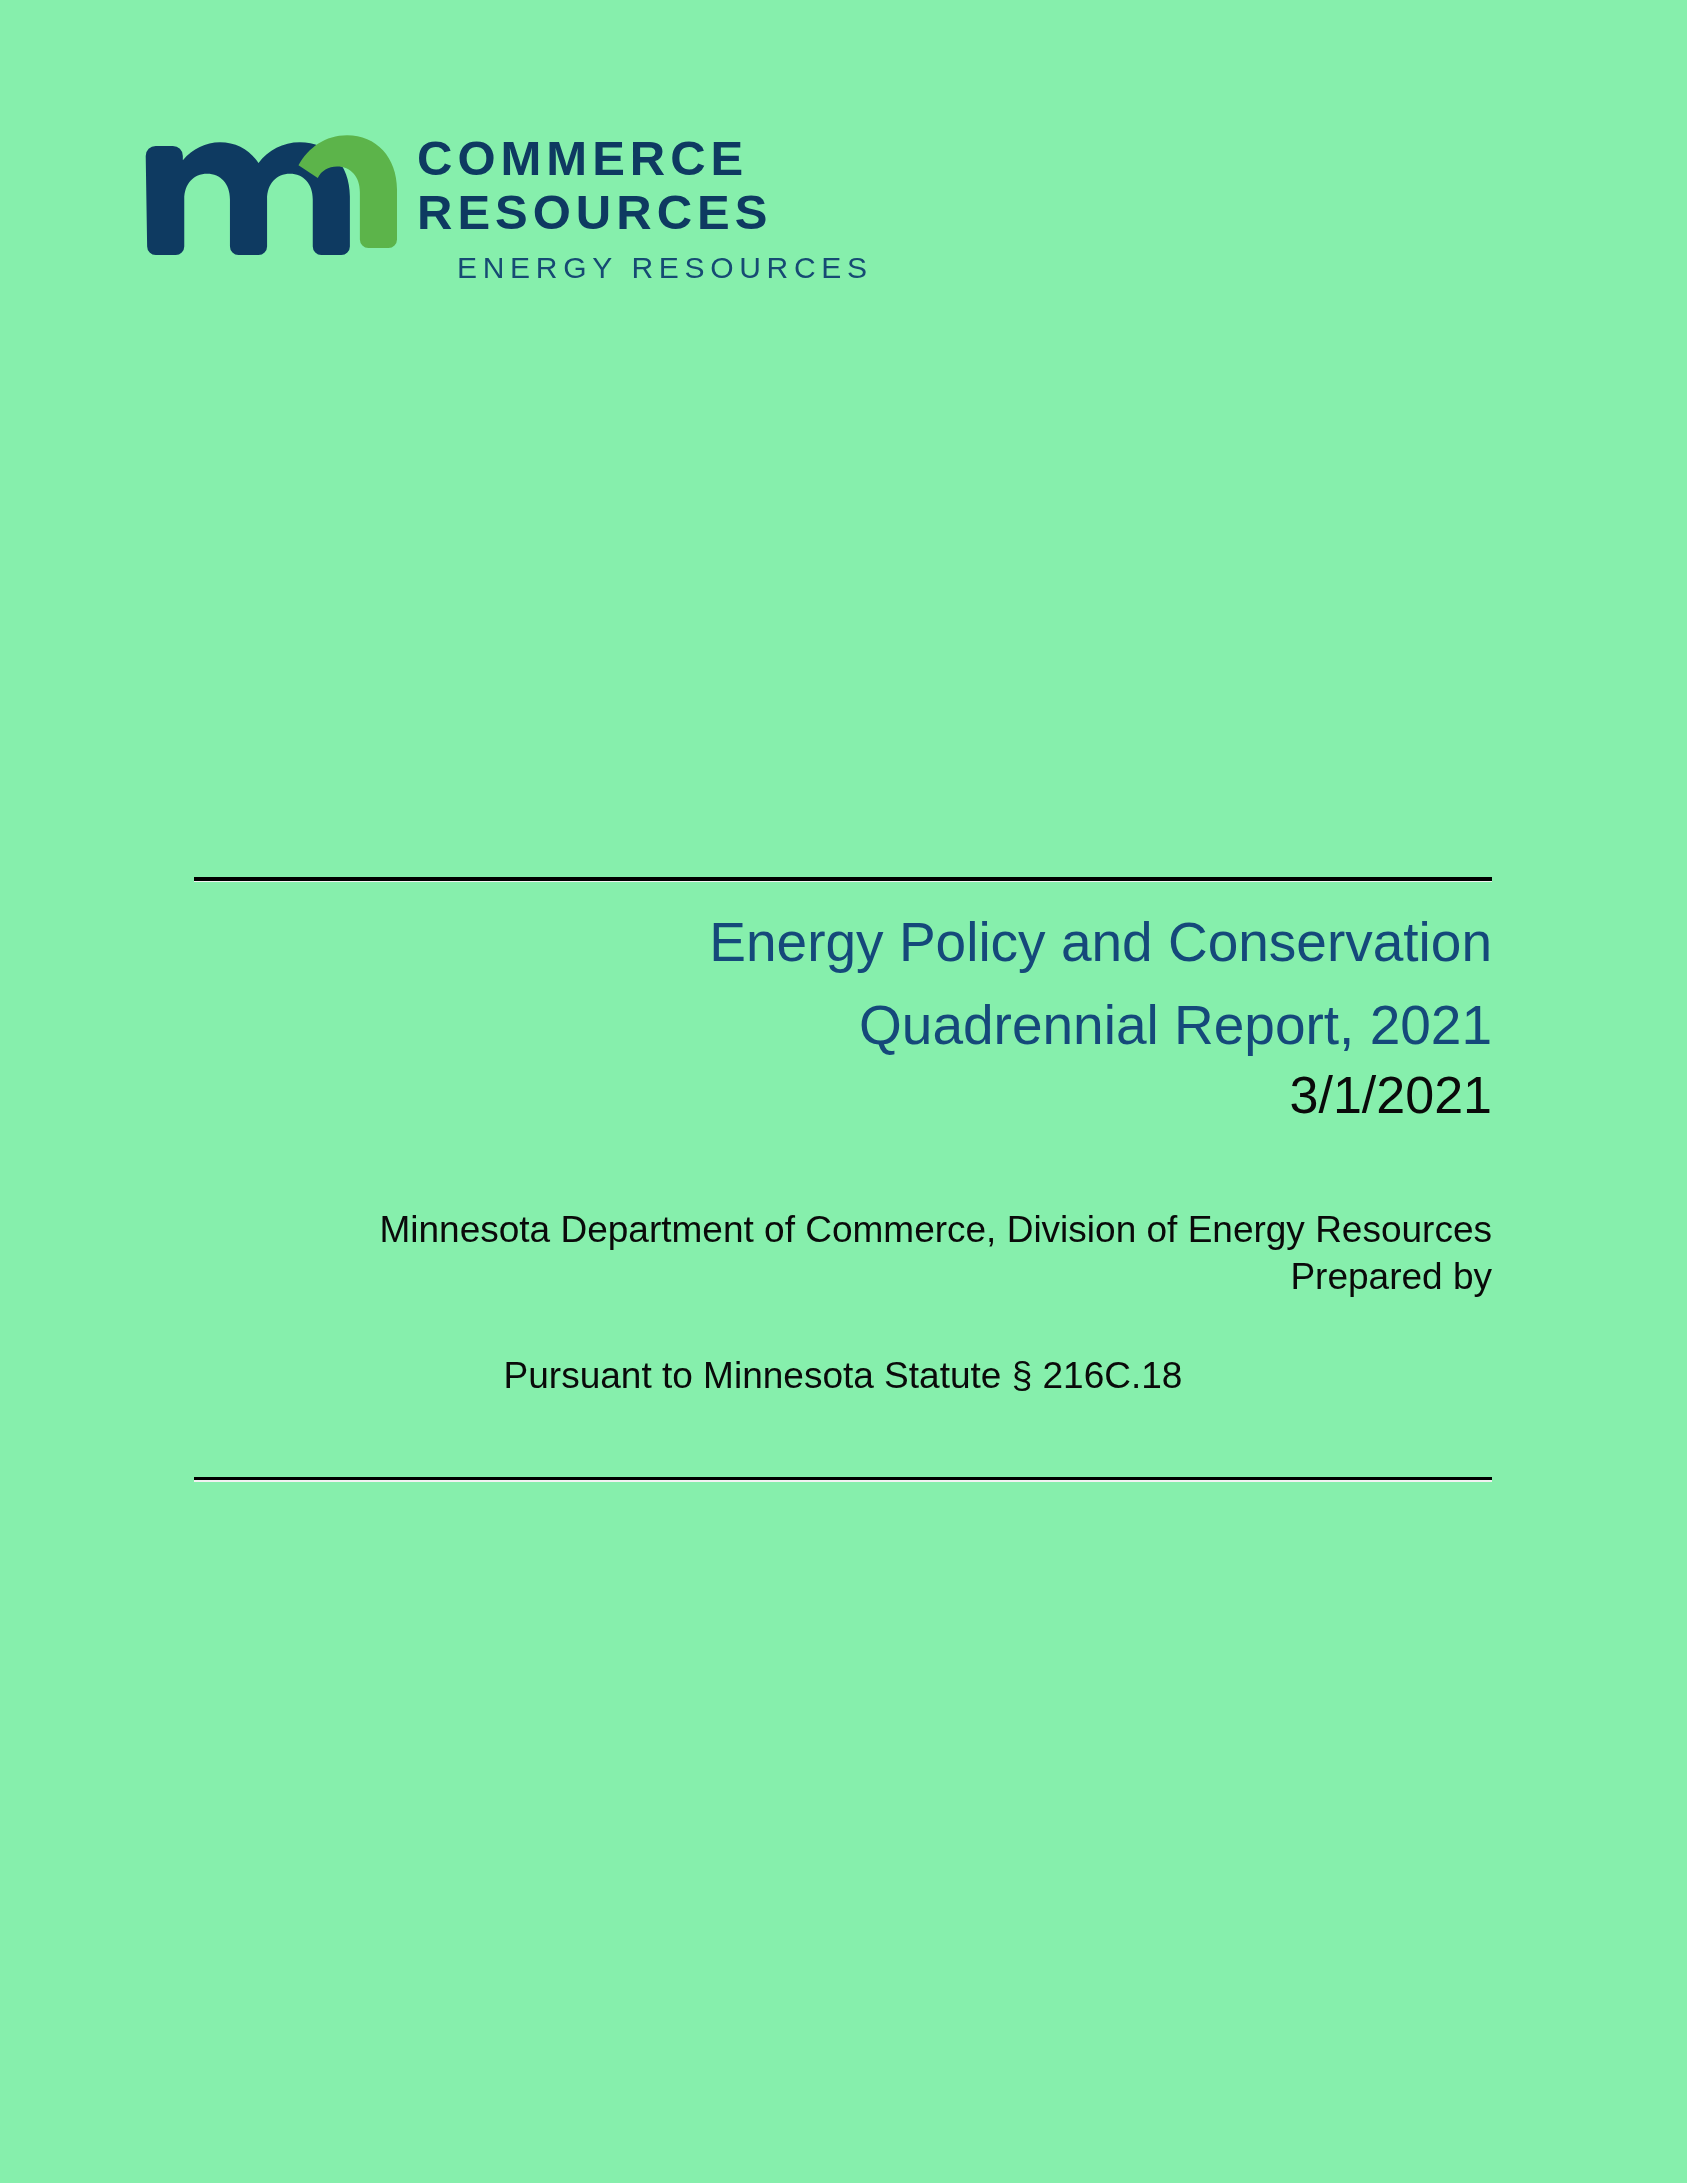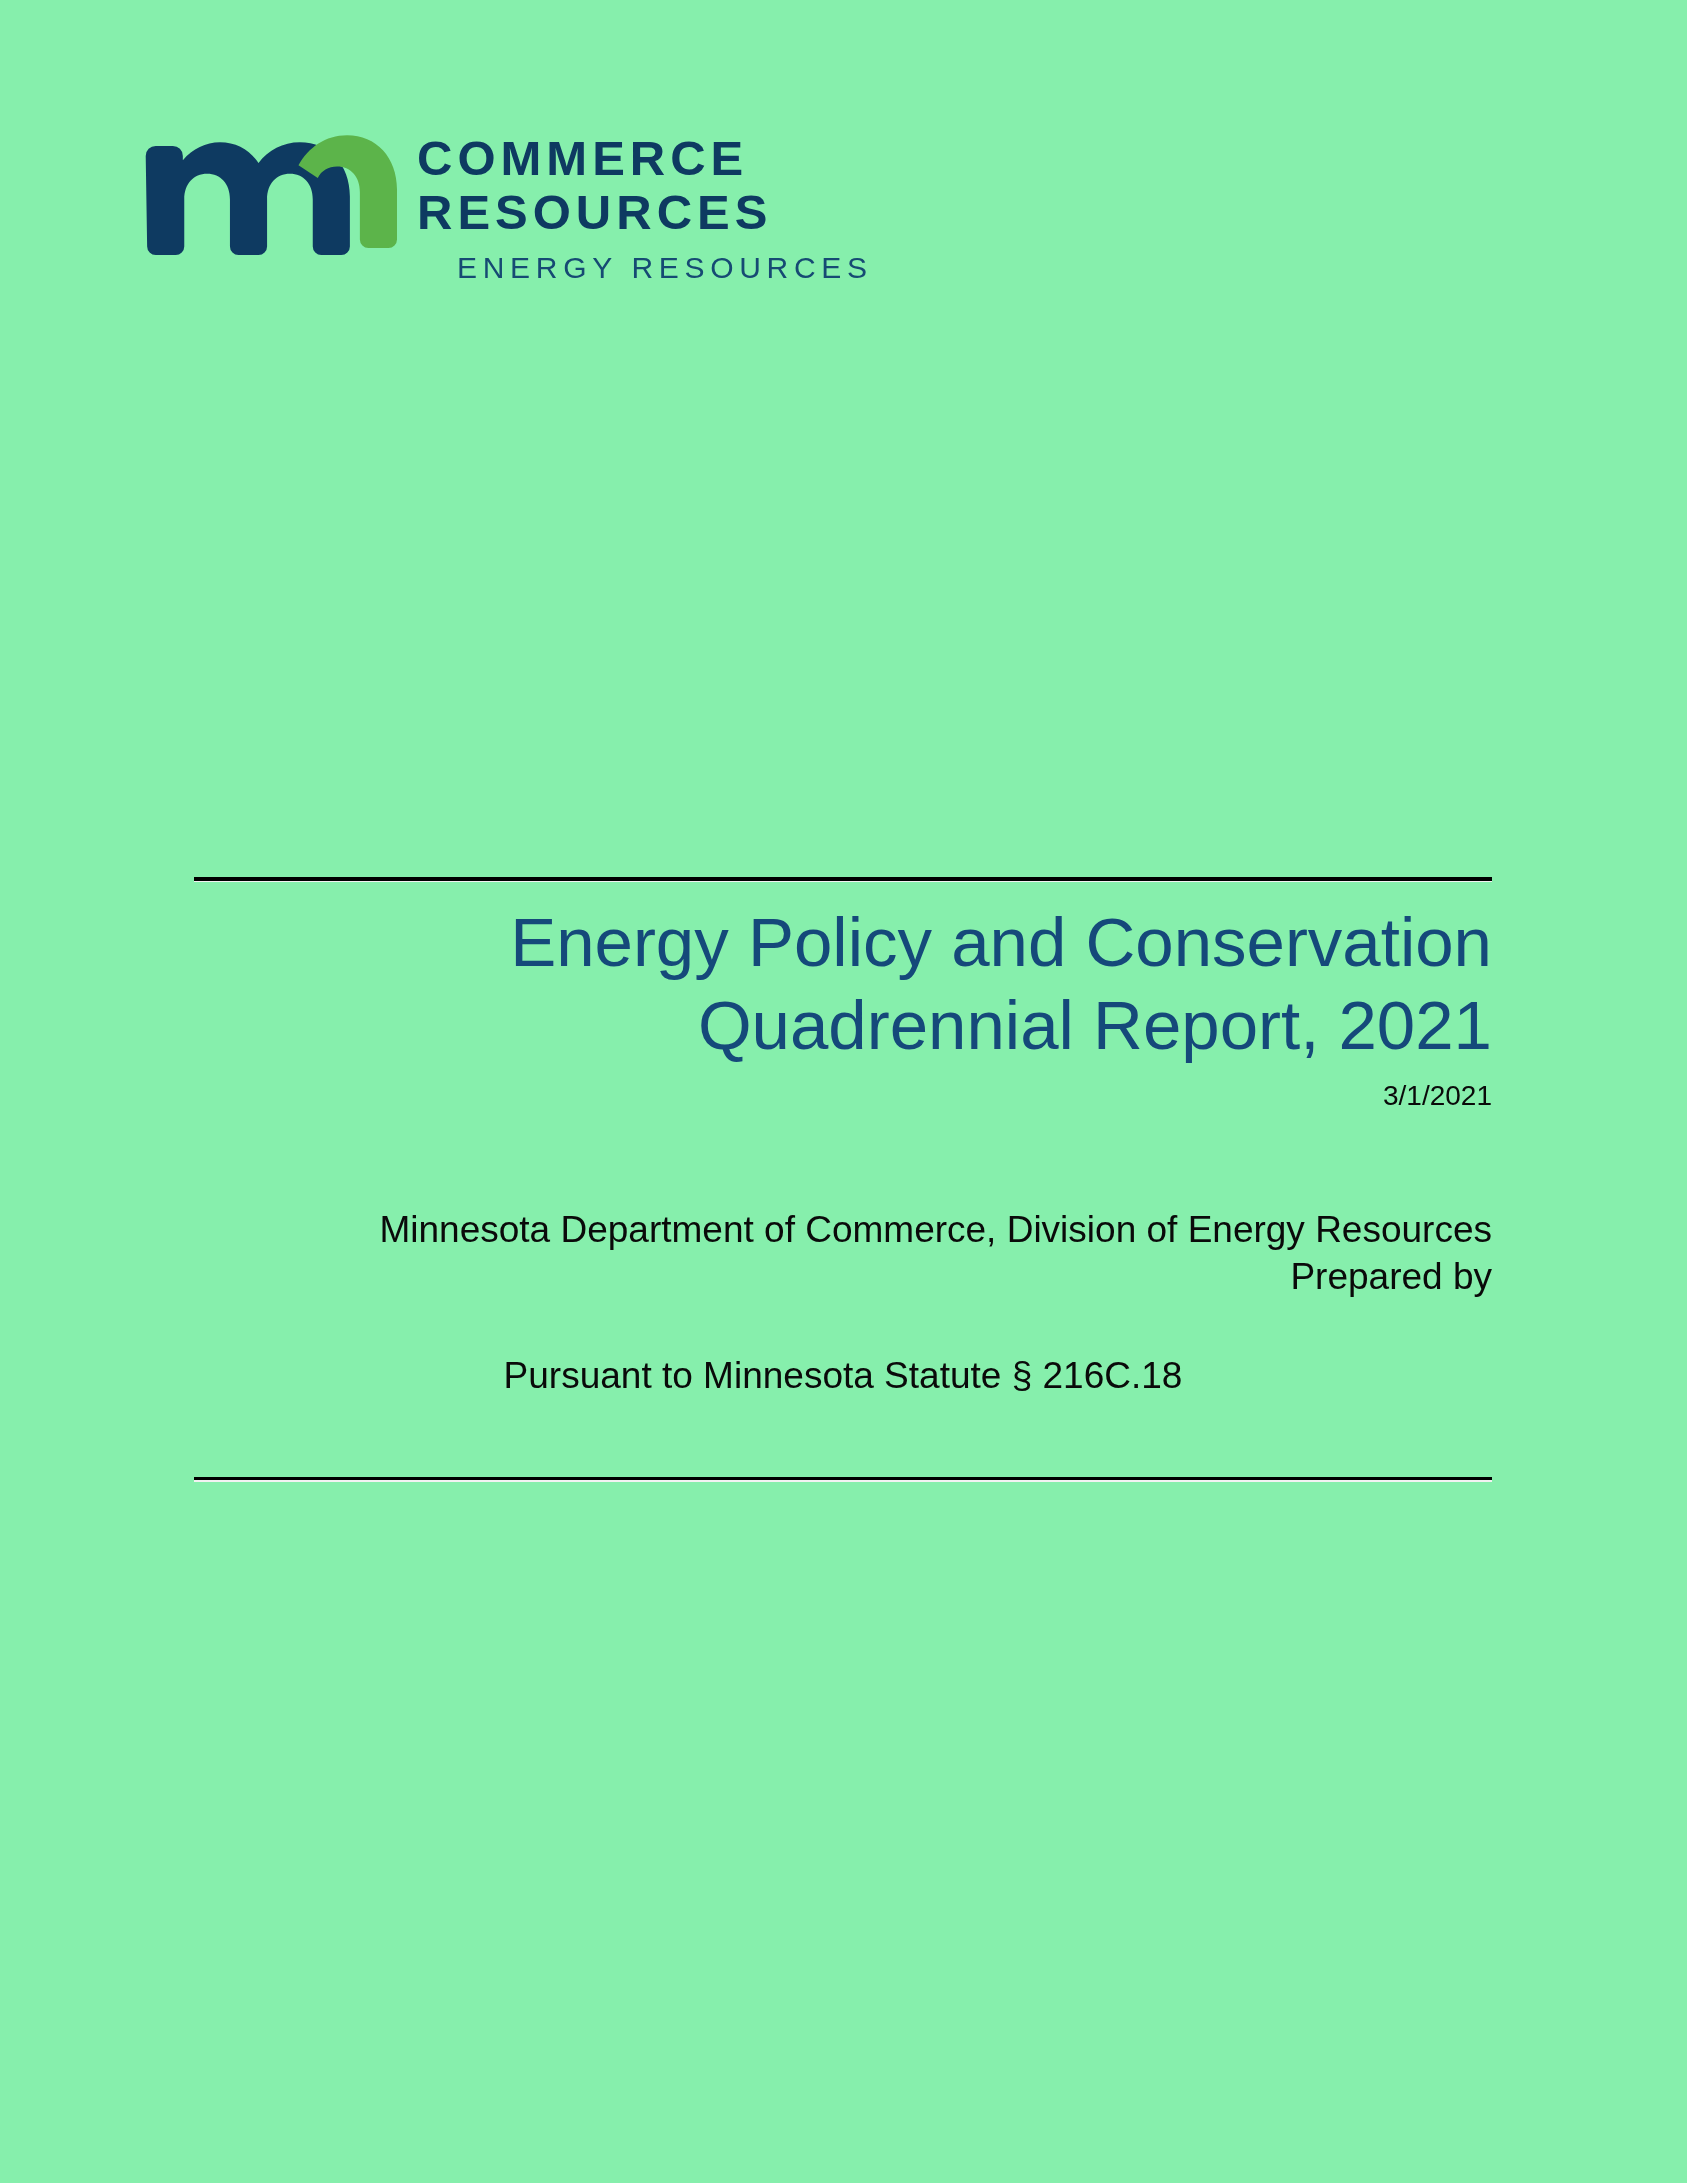--- a/index.html
+++ b/index.html
@@ -93,32 +93,32 @@
 
   .title-inner {
     padding-top: 18.6px;
     padding-bottom: 31px;
     text-align: right;
   }
 
   .doc-title {
     font-family: "Liberation Sans", sans-serif;
     font-weight: 400;
-    font-size: 69px;
+    font-size: 55px;
     line-height: 83px;
     color: #15497A;
     text-align: right;
     margin: 0;
     padding: 0;
   }
 
   .doc-date {
     font-family: "Liberation Sans", sans-serif;
     font-weight: 400;
-    font-size: 28px;
+    font-size: 52px;
     line-height: 49px;
     color: #0a0a0a;
     text-align: right;
     margin: 4.3px 0 0 0;
   }
 
   .prepared-group {
     margin-top: 86px;
     text-align: right;
   }

